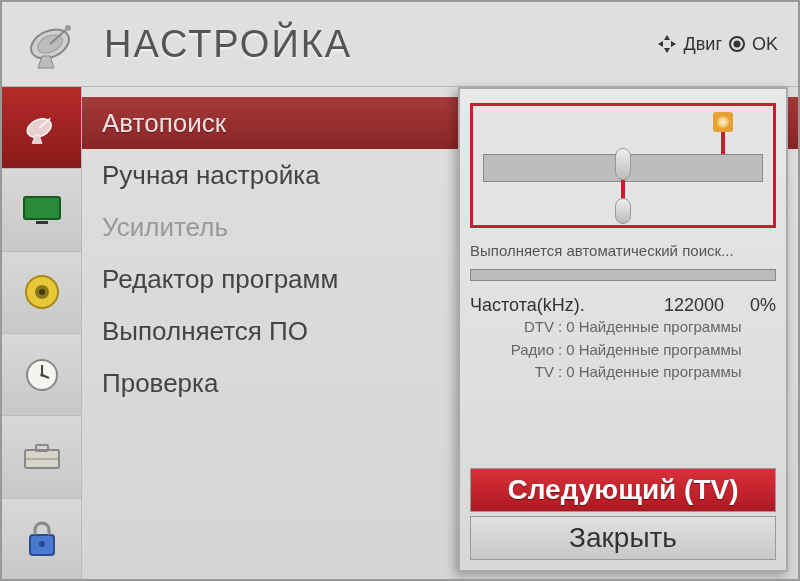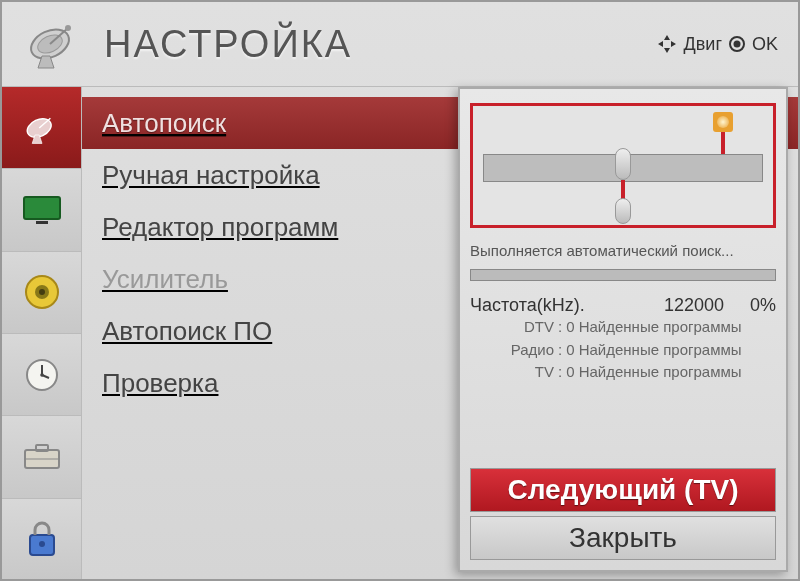--- a/index.html
+++ b/index.html
@@ -6,21 +6,21 @@
   body{font-family:Arial,Helvetica,sans-serif;background:#888;}
   .screen{width:800px;height:581px;background:linear-gradient(#e0e0e0,#d5d5d5);position:relative;overflow:hidden;border:2px solid #999;}
   .header{height:85px;display:flex;align-items:center;padding:0 20px 0 12px;border-bottom:1px solid #bbb;}
   .header-icon-slot{width:80px;height:85px;display:flex;align-items:center;justify-content:center;}
   .title{font-size:38px;color:#555;letter-spacing:2px;flex:1;padding-left:10px;text-shadow:0 2px 2px rgba(255,255,255,.6);}
   .hints{display:flex;align-items:center;gap:6px;color:#333;font-size:18px;}
   .main{display:flex;height:494px;}
   .sidebar{width:80px;display:flex;flex-direction:column;border-right:1px solid #bbb;}
   .side-item{flex:1;display:flex;align-items:center;justify-content:center;border-bottom:1px solid #bbb;background:linear-gradient(#d8d8d8,#c8c8c8);}
   .side-item.active{background:linear-gradient(#b52a2a,#8a1a1a);}
-  .content{flex:1;position:relative;text-decoration:underline;}
+  .content{flex:1;position:relative;}
   .menu{padding:10px 0 0 0;}
   .menu-row{display:flex;align-items:center;height:52px;font-size:26px;color:#444;padding:0 20px;}
   .menu-row.active{background:linear-gradient(#a53a3a,#8a2525);color:#f0e0e0;text-shadow:0 1px 1px rgba(0,0,0,.4);}
   .menu-row.disabled{color:#999;}
   .menu-label{flex:1;}
   .menu-sep{width:10px;text-align:center;color:#777;}
   .menu-val{color:#777;}
   .popup{position:absolute;top:0;right:10px;width:330px;height:485px;background:linear-gradient(#e8e8e8,#d8d8d8);border:2px solid #aaa;box-shadow:-3px 3px 10px rgba(0,0,0,.3);padding:14px 10px 10px;display:flex;flex-direction:column;}
   .diagram{height:125px;border:3px solid #c8202a;background:#e4e4e4;position:relative;margin-bottom:14px;}
   .dia-top{position:absolute;top:6px;right:40px;width:20px;height:20px;background:#e8a030;border-radius:3px;}
@@ -122,30 +122,30 @@
     </div>
 
     <div class="content">
       <div class="menu">
         <div class="menu-row active">
           <span class="menu-label">Автопоиск</span>
         </div>
         <div class="menu-row">
           <span class="menu-label">Ручная настройка</span>
         </div>
-        <div class="menu-row">
-          <span class="menu-label">Редактор программ</span>
-        </div>
         <div class="menu-row disabled">
           <span class="menu-label">Усилитель</span>
           <span class="menu-sep">:</span>
           <span class="menu-val">Выкл</span>
         </div>
         <div class="menu-row">
-          <span class="menu-label">Автопоиск ПО</span>
+          <span class="menu-label">Редактор программ</span>
+        </div>
+        <div class="menu-row">
+          <span class="menu-label">Выполняется ПО</span>
           <span class="menu-sep">:</span>
           <span class="menu-val">Вкл.</span>
         </div>
         <div class="menu-row">
           <span class="menu-label">Проверка</span>
         </div>
       </div>
 
       <div class="popup">
         <div class="diagram">

